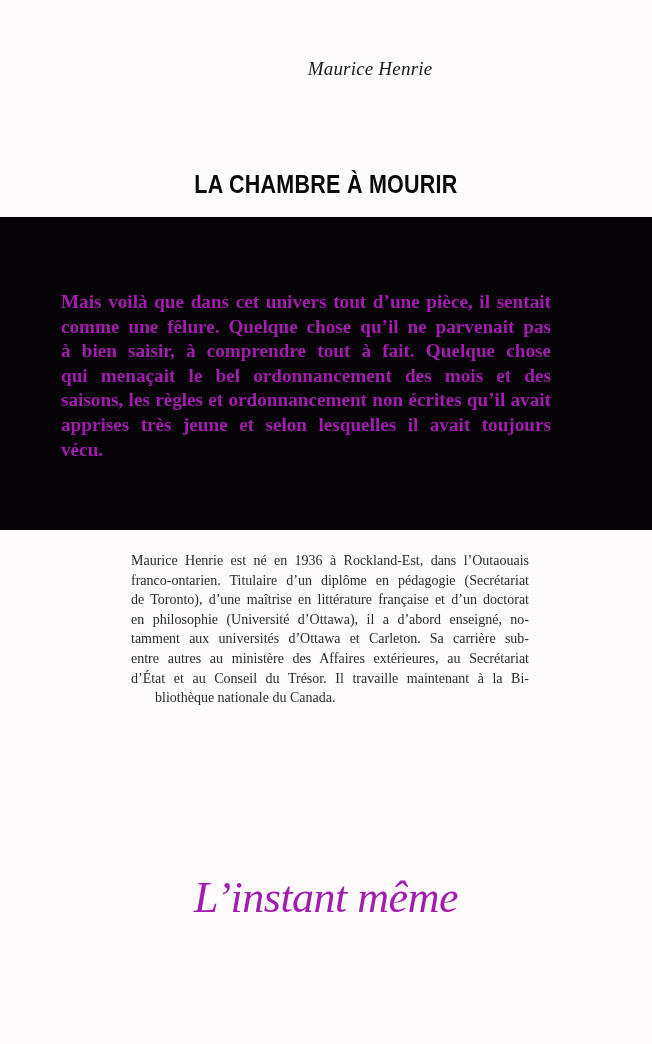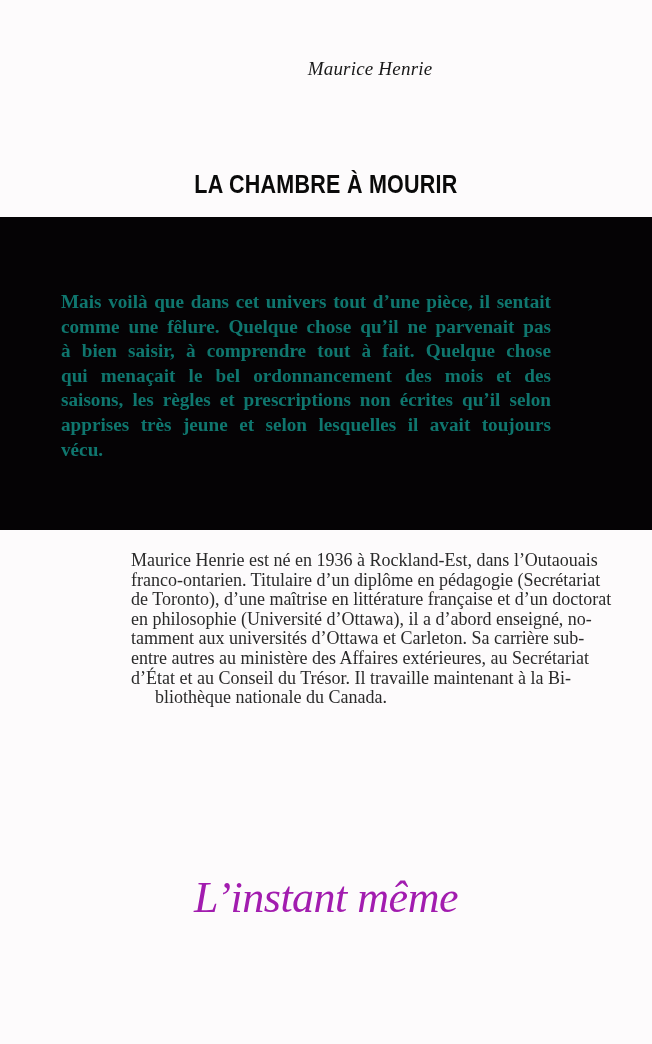--- a/index.html
+++ b/index.html
@@ -48,21 +48,21 @@
       left: 0;
       width: 652px;
       height: 313px;
       background: #050305;
     }
     .excerpt {
       position: absolute;
       top: 290px;
       left: 61px;
       width: 490px;
-      color: #0f766e;
+      color: #a21caf;
       font-family: "Liberation Serif", serif;
       font-weight: bold;
       font-size: 19.2px;
       line-height: 24.6px;
       text-align: justify;
       text-align-last: left;
     }
     .excerpt .line {
       display: block;
       text-align: justify;
@@ -71,21 +71,21 @@
     }
     .excerpt .line.last {
       text-align-last: left;
     }
     .bio {
       position: absolute;
       top: 551px;
       left: 131px;
       width: 398px;
       font-family: "Liberation Serif", serif;
-      font-size: 18px;
+      font-size: 14px;
       line-height: 19.6px;
       color: #2a2a2a;
     }
     .bio .line {
       display: block;
       text-align: justify;
       text-align-last: justify;
       white-space: nowrap;
     }
     .bio .line.last {
@@ -114,21 +114,21 @@
 
   <div class="title">LA CHAMBRE À MOURIR</div>
 
   <div class="band"></div>
 
   <div class="excerpt">
     <span class="line">Mais voilà que dans cet univers tout d’une pièce, il sentait</span>
     <span class="line">comme une fêlure. Quelque chose qu’il ne parvenait pas</span>
     <span class="line">à bien saisir, à comprendre tout à fait. Quelque chose</span>
     <span class="line">qui menaçait le bel ordonnancement des mois et des</span>
-    <span class="line">saisons, les règles et prescriptions non écrites qu’il selon</span>
+    <span class="line">saisons, les règles et ordonnancement non écrites qu’il avait</span>
     <span class="line">apprises très jeune et selon lesquelles il avait toujours</span>
     <span class="line last">vécu.</span>
   </div>
 
   <div class="bio">
     <span class="line">Maurice Henrie est né en 1936 à Rockland-Est, dans l’Outaouais</span>
     <span class="line">franco-ontarien. Titulaire d’un diplôme en pédagogie (Secrétariat</span>
     <span class="line">de Toronto), d’une maîtrise en littérature française et d’un doctorat</span>
     <span class="line">en philosophie (Université d’Ottawa), il a d’abord enseigné, no-</span>
     <span class="line">tamment aux universités d’Ottawa et Carleton. Sa carrière sub-</span>

